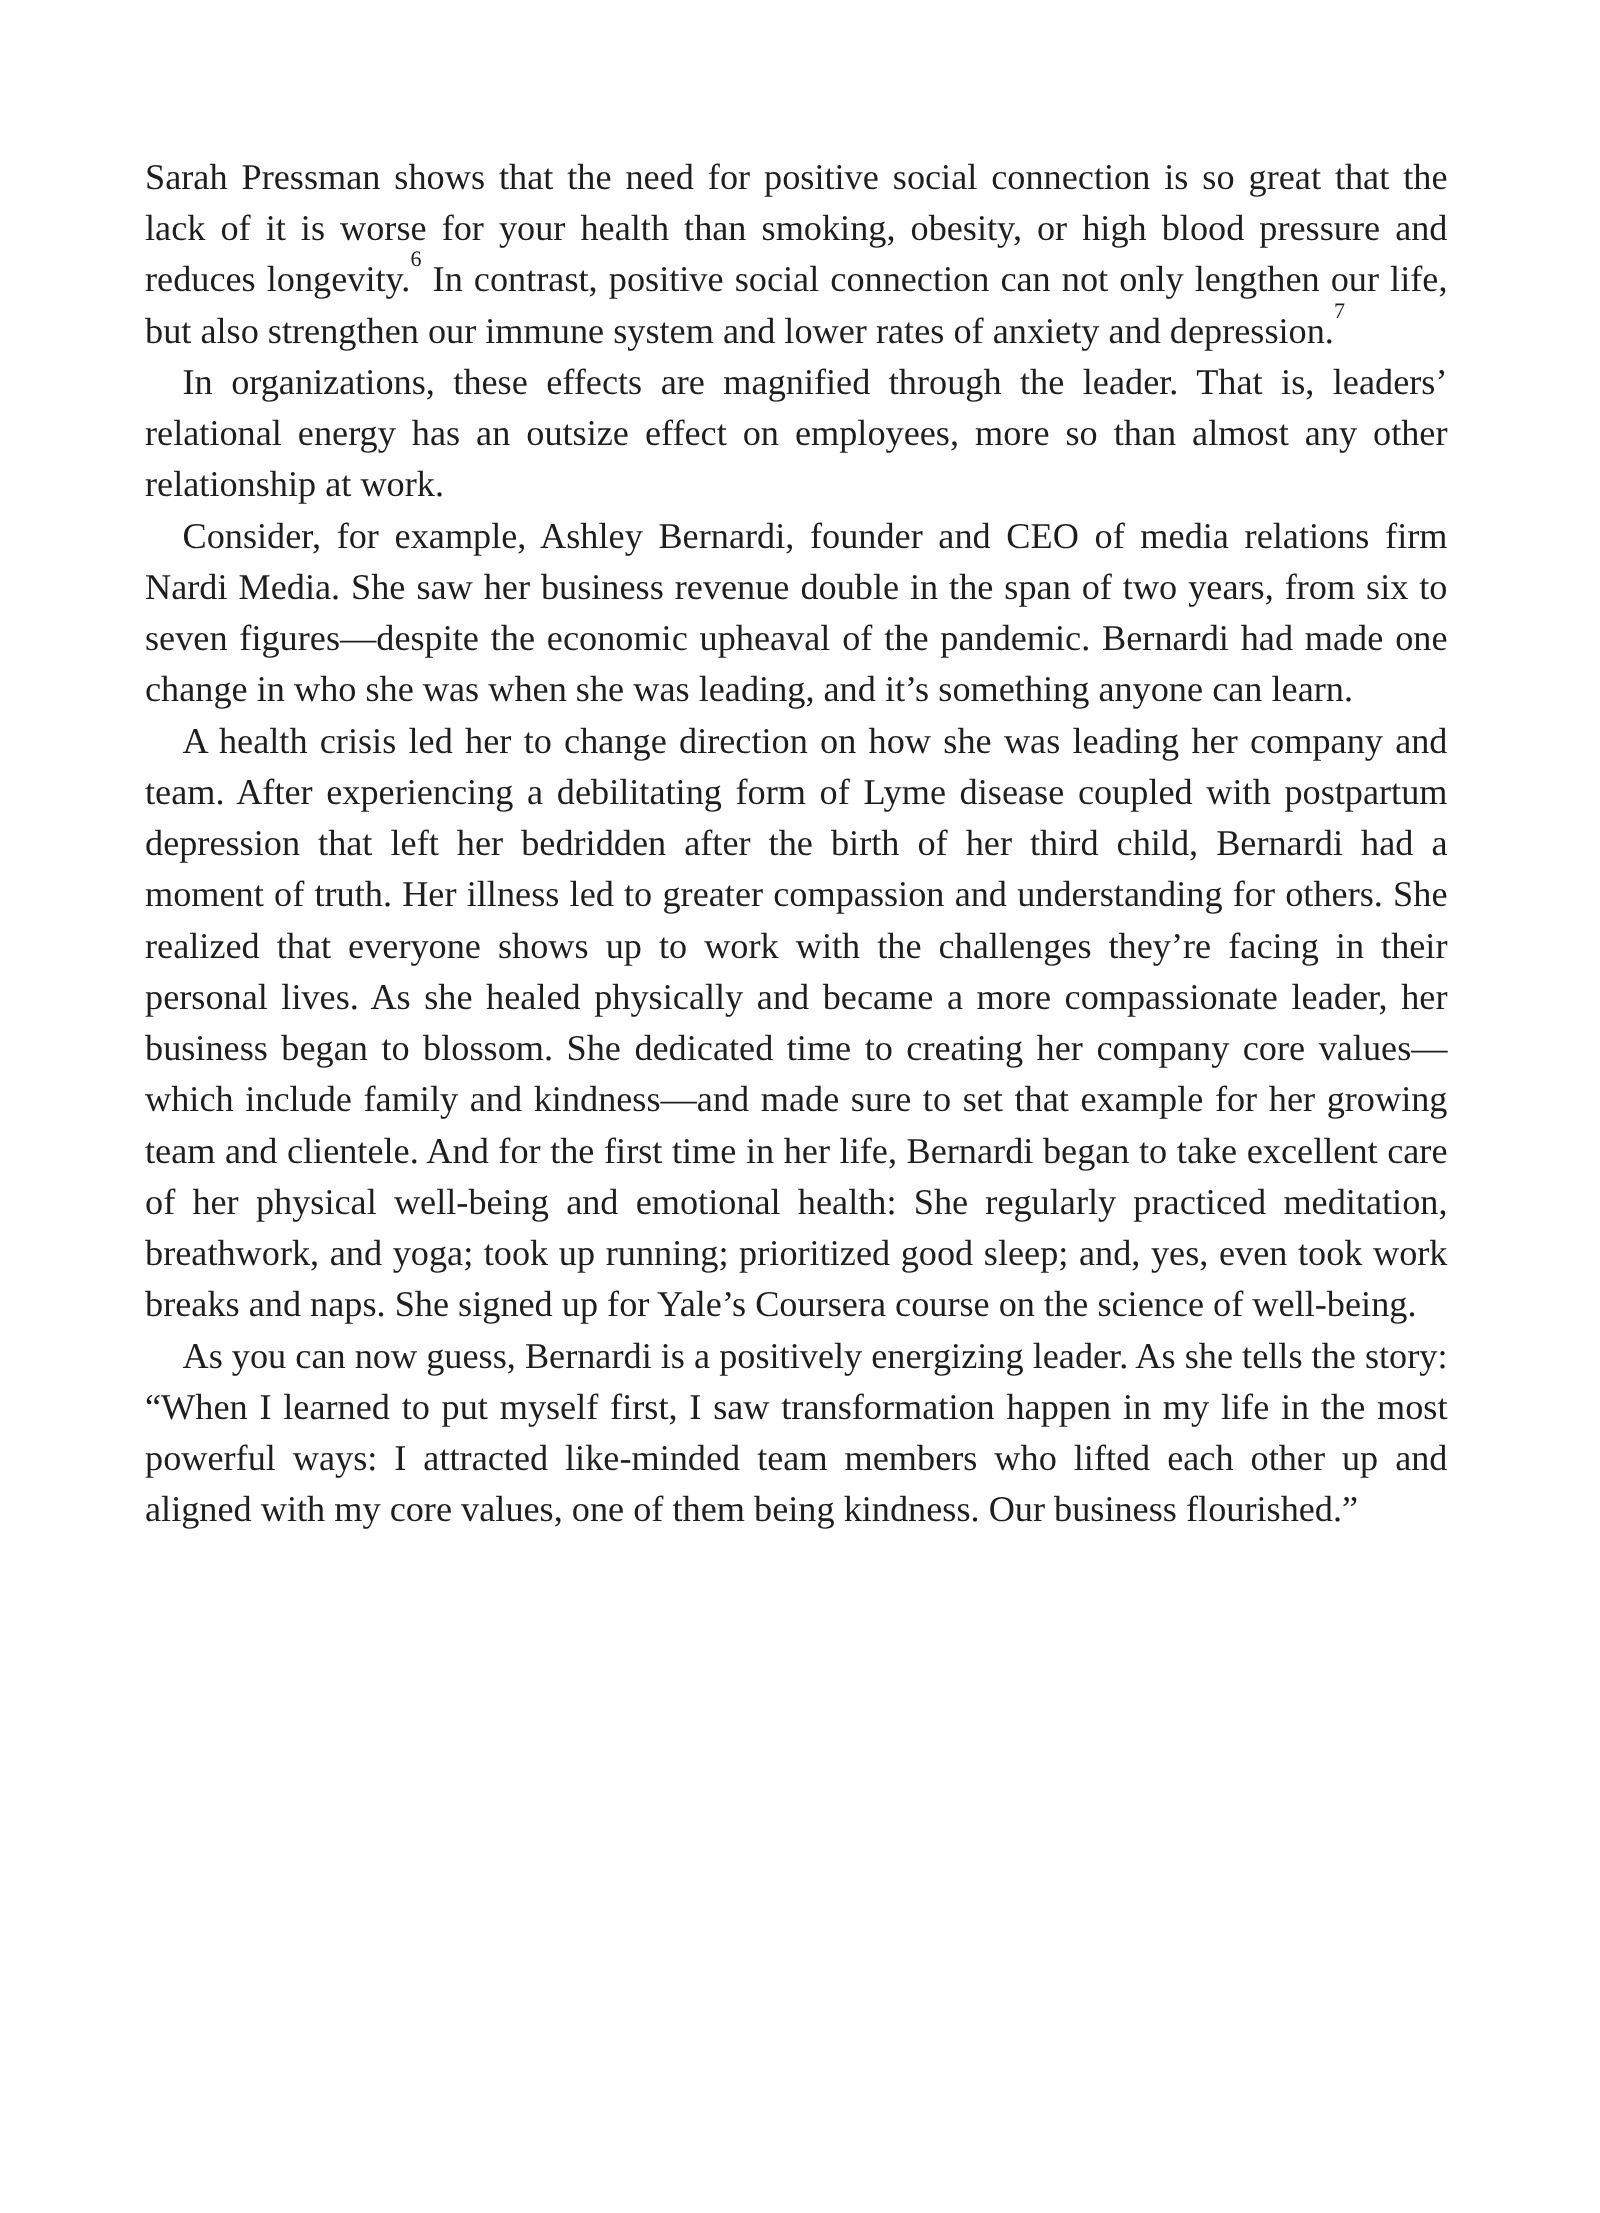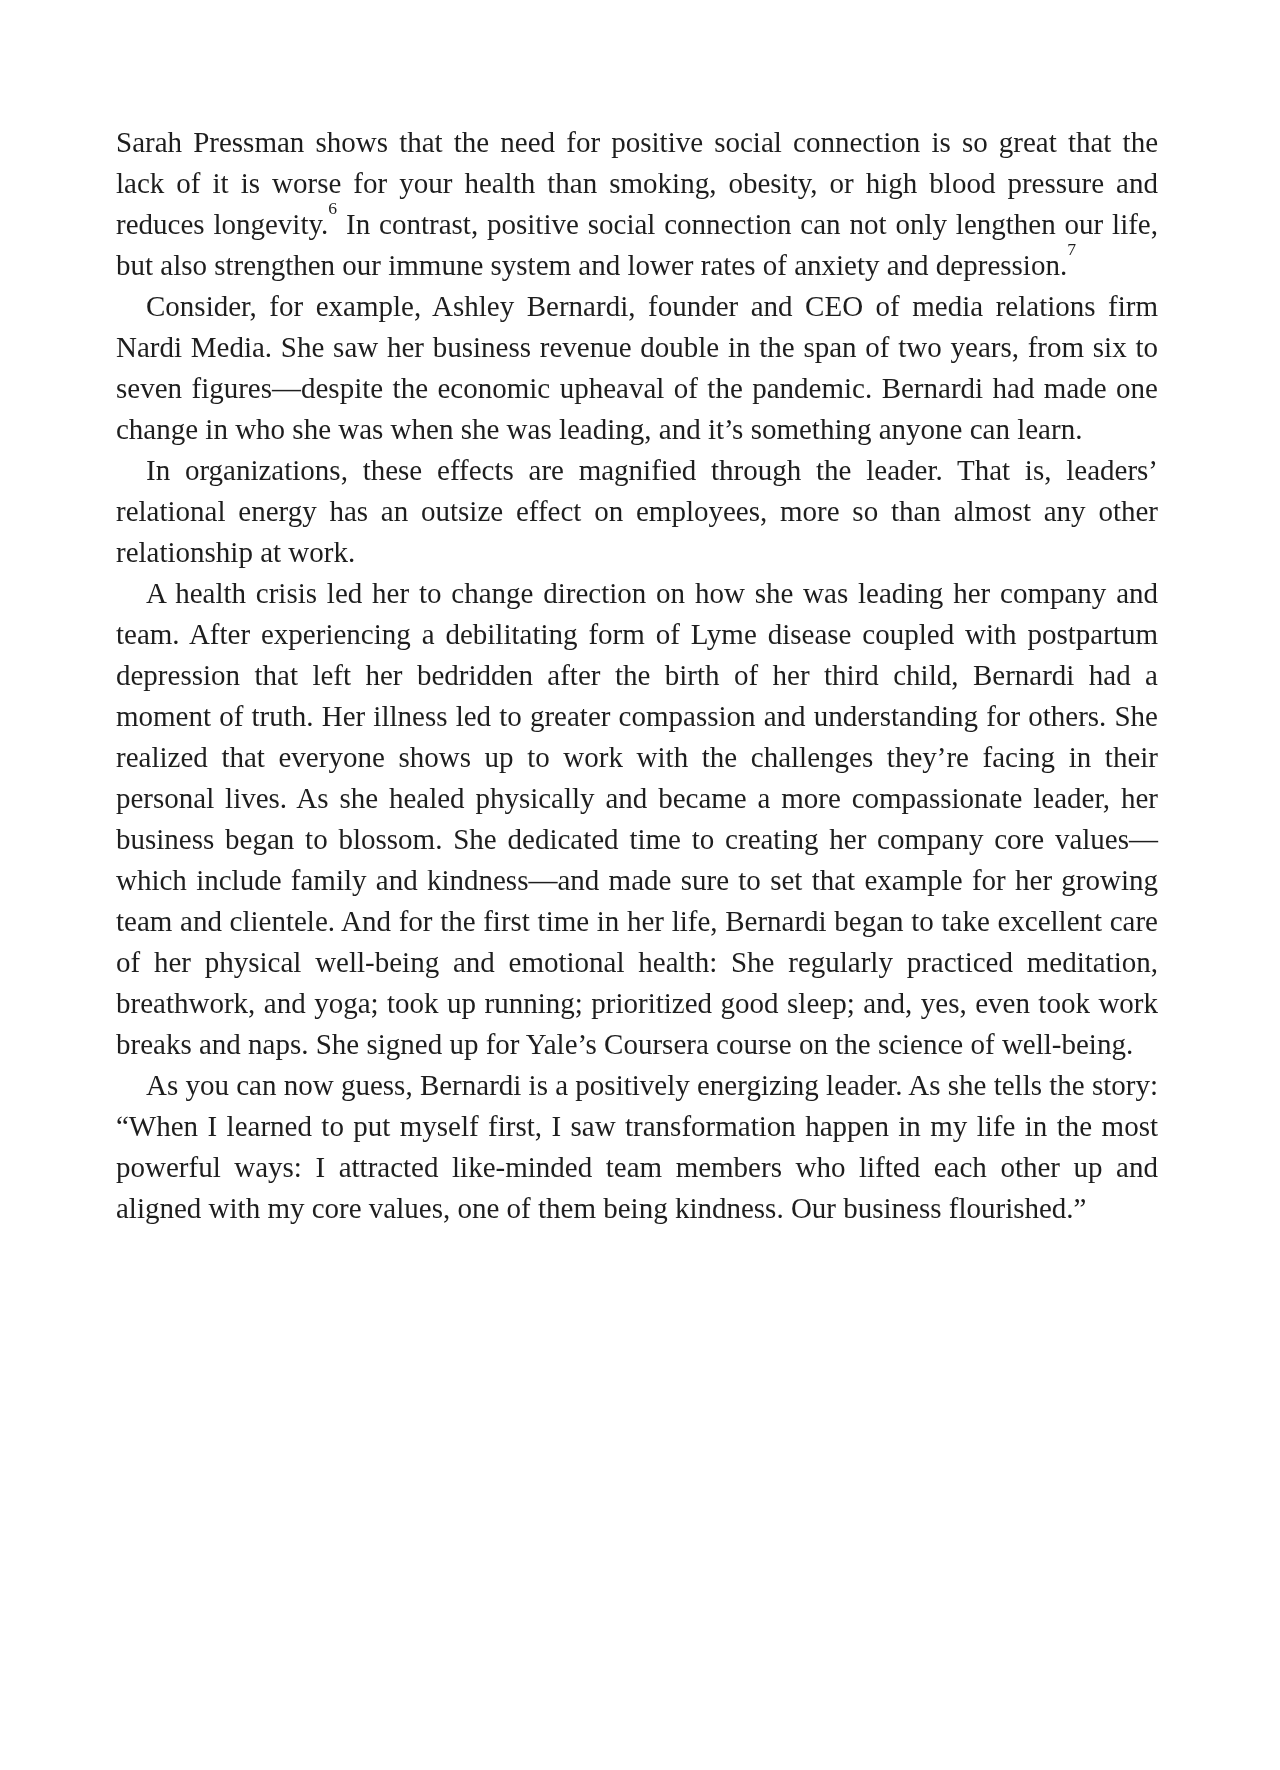--- a/index.html
+++ b/index.html
@@ -39,19 +39,19 @@
     color: #bfbfbf;
     letter-spacing: 0.2px;
   }
 </style>
 </head>
 <body>
 
 <div class="page">
   <div class="text-block">
     <p class="para no-indent"><span>Sarah Pressman shows that the need for positive social connection is so great that the lack of it is worse for your health than smoking, obesity, or high blood pressure and reduces longevity.</span><sup class="fnref">6</sup><span> In contrast, positive social connection can not only lengthen our life, but also strengthen our immune system and lower rates of anxiety and depression.</span><sup class="fnref">7</sup></p>
+    <p class="para">In organizations, these effects are magnified through the leader. That is, leaders’ relational energy has an outsize effect on employees, more so than almost any other relationship at work.</p>
     <p class="para">Consider, for example, Ashley Bernardi, founder and CEO of media relations firm Nardi Media. She saw her business revenue double in the span of two years, from six to seven figures—despite the economic upheaval of the pandemic. Bernardi had made one change in who she was when she was leading, and it’s something anyone can learn.</p>
-    <p class="para">In organizations, these effects are magnified through the leader. That is, leaders’ relational energy has an outsize effect on employees, more so than almost any other relationship at work.</p>
     <p class="para">A health crisis led her to change direction on how she was leading her company and team. After experiencing a debilitating form of Lyme disease coupled with postpartum depression that left her bedridden after the birth of her third child, Bernardi had a moment of truth. Her illness led to greater compassion and understanding for others. She realized that everyone shows up to work with the challenges they’re facing in their personal lives. As she healed physically and became a more compassionate leader, her business began to blossom. She dedicated time to creating her company core values—which include family and kindness—and made sure to set that example for her growing team and clientele. And for the first time in her life, Bernardi began to take excellent care of her physical well-being and emotional health: She regularly practiced meditation, breathwork, and yoga; took up running; prioritized good sleep; and, yes, even took work breaks and naps. She signed up for Yale’s Coursera course on the science of well-being.</p>
     <p class="para">As you can now guess, Bernardi is a positively energizing leader. As she tells the story: “When I learned to put myself first, I saw transformation happen in my life in the most powerful ways: I attracted like-minded team members who lifted each other up and aligned with my core values, one of them being kindness. Our business flourished.”</p>
   </div>
   <div class="watermark">Copyrighted material</div>
 </div>
 
 </body></html>

